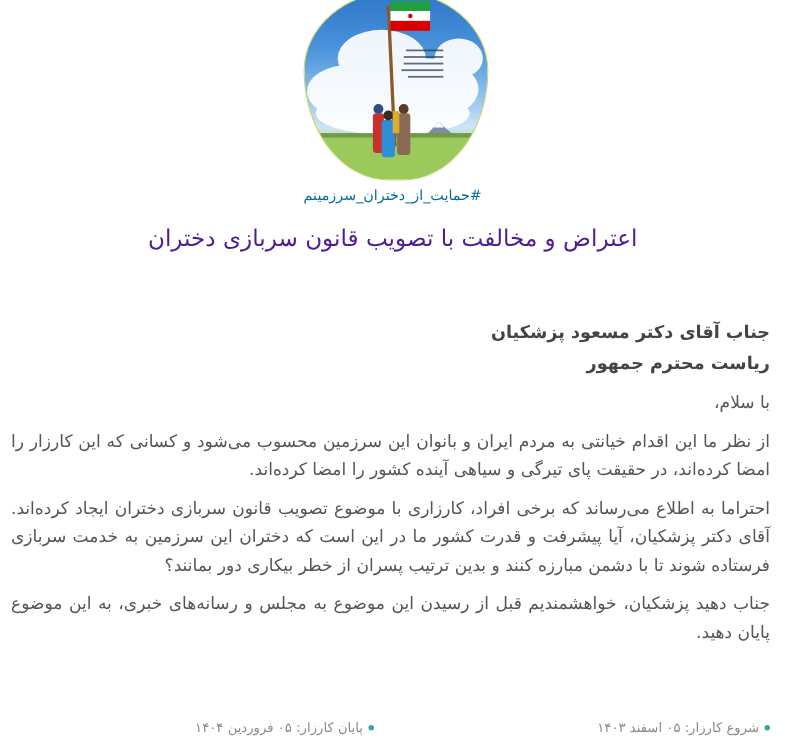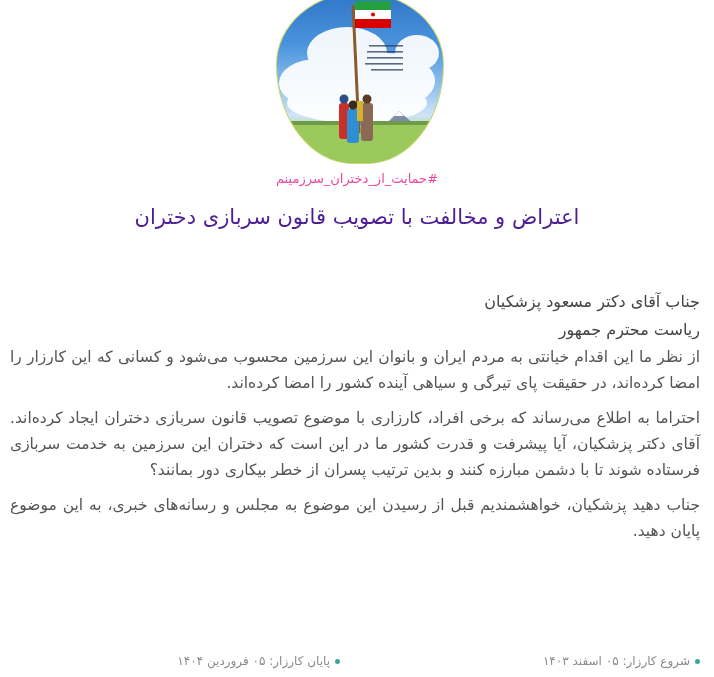--- a/index.html
+++ b/index.html
@@ -37,21 +37,21 @@
   }
   .poster svg { position: absolute; left: 0; top: 0; }
 
   .hashtag {
     position: absolute;
     top: 171px;
     left: 0;
     width: 714px;
     text-align: center;
     font-size: 13px;
-    color: #ec4899;
+    color: #0369a1;
   }
 
   .campaign-title {
     position: absolute;
     top: 205px;
     left: 0;
     width: 714px;
     text-align: center;
     font-size: 21px;
     color: #4c1d95;
@@ -64,21 +64,21 @@
     position: absolute;
     right: 14px;
     top: 288px;
     width: 690px;
     font-size: 15.5px;
     line-height: 26px;
     color: #555555;
     text-align: justify;
   }
   .letter .recipient {
-    font-weight: normal;
+    font-weight: bold;
     color: #444444;
     font-size: 16px;
     line-height: 28px;
   }
   .letter p {
     margin: 0 0 9px 0;
   }
   .letter .greeting { margin-top: 9px; }
 
   
@@ -158,20 +158,21 @@
     </svg>
   </div>
 
   <div class="hashtag">#حمایت_از_دختران_سرزمینم</div>
 
   <h1 class="campaign-title">اعتراض و مخالفت با تصویب قانون سربازی دختران</h1>
 
   <div class="letter">
     <div class="recipient">جناب آقای دکتر مسعود پزشکیان</div>
     <div class="recipient">ریاست محترم جمهور</div>
+    <p class="greeting">با سلام،</p>
     <p>از نظر ما این اقدام خیانتی به مردم ایران و بانوان این سرزمین محسوب می‌شود و کسانی که این کارزار را امضا کرده‌اند، در حقیقت پای تیرگی و سیاهی آینده کشور را امضا کرده‌اند.</p>
     <p>احتراما به اطلاع می‌رساند که برخی افراد، کارزاری با موضوع تصویب قانون سربازی دختران ایجاد کرده‌اند. آقای دکتر پزشکیان، آیا پیشرفت و قدرت کشور ما در این است که دختران این سرزمین به خدمت سربازی فرستاده شوند تا با دشمن مبارزه کنند و بدین ترتیب پسران از خطر بیکاری دور بمانند؟</p>
     <p>جناب دهید پزشکیان، خواهشمندیم قبل از رسیدن این موضوع به مجلس و رسانه‌های خبری، به این موضوع پایان دهید.</p>
   </div>
 
   <div class="dates">
     <div class="date-item date-start">
       <span class="bullet"></span><span>شروع کارزار: ۰۵ اسفند ۱۴۰۳</span>
     </div>
     <div class="date-item date-end">

